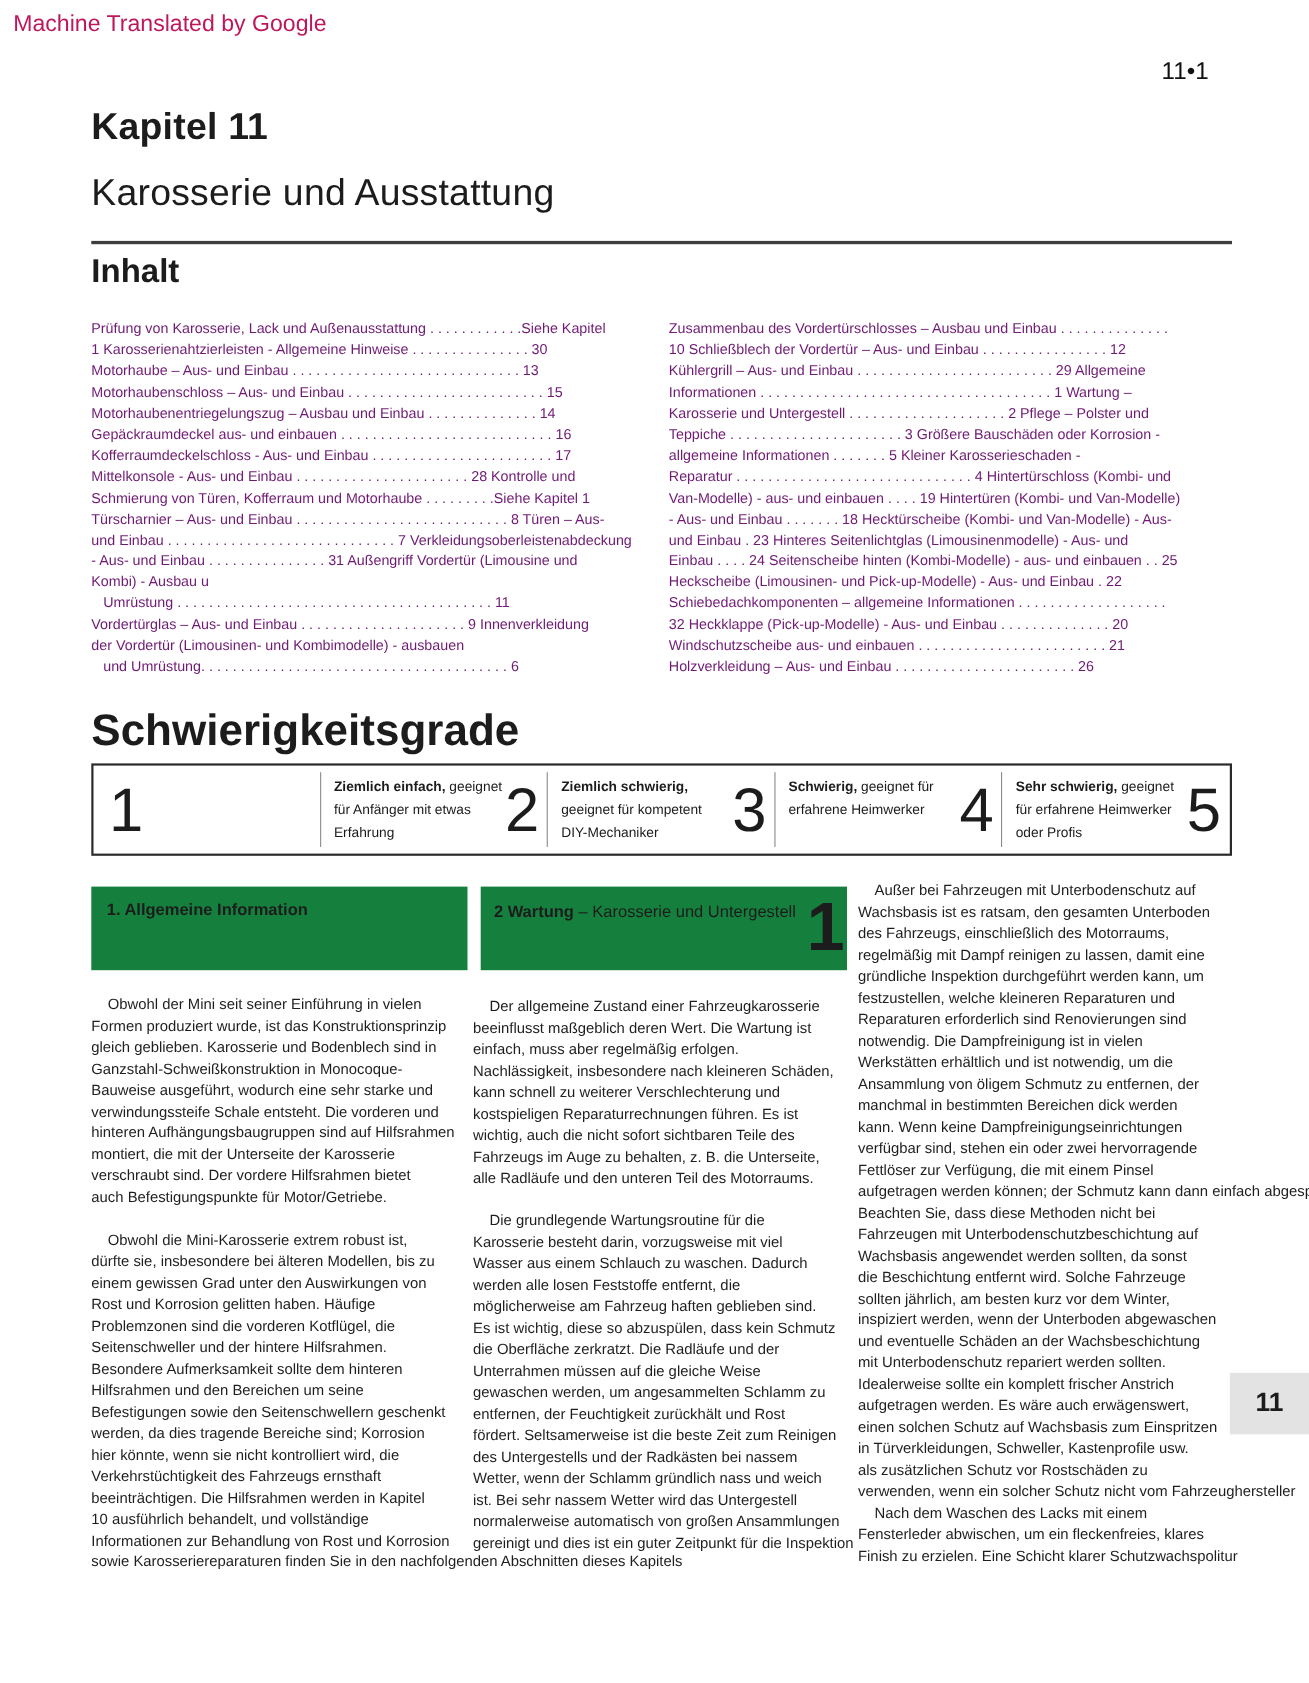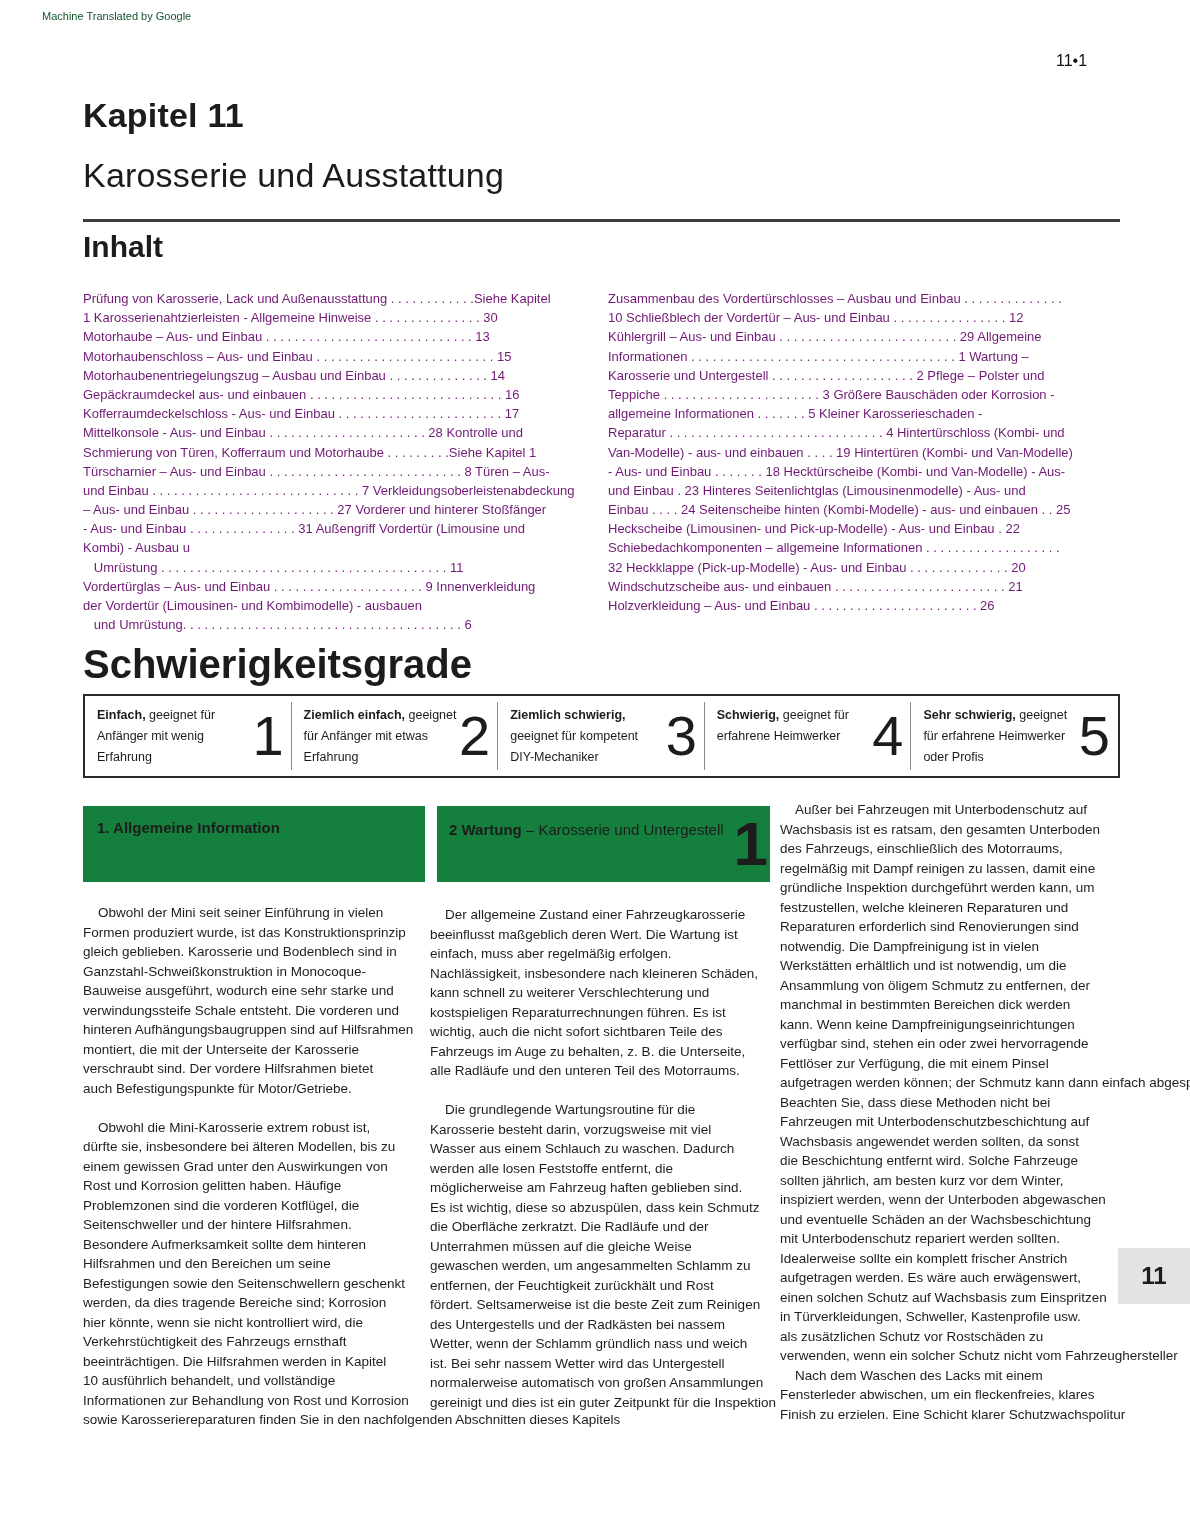--- a/index.html
+++ b/index.html
@@ -1,20 +1,20 @@
 <!DOCTYPE html>
 <html><head>
 <meta charset="utf-8">
 <style>
   html,body{margin:0;padding:0;background:#fff;}
   .page{position:relative;width:1190px;height:1530px;background:#ffffff;overflow:hidden;
         font-family:"Liberation Sans","DejaVu Sans",sans-serif;color:#1c1c1c;}
   .abs{position:absolute;margin:0;}
-  .watermark{left:42px;top:10px;font-size:11px;color:#14532d;}
-  .pagenum{left:1056px;top:52px;font-size:16px;color:#111;}
+  .watermark{left:12px;top:10px;font-size:21px;color:#be185d;}
+  .pagenum{left:1056px;top:52px;font-size:22px;color:#111;}
   .chapter{left:83px;top:96px;font-size:34px;font-weight:bold;letter-spacing:.2px;}
   .subtitle{left:83px;top:156px;font-size:34px;font-weight:400;letter-spacing:.2px;}
   .rule{left:83px;top:219px;width:1037px;height:0;border-top:3px solid #3d3d3d;}
   .inhalt-h{left:83px;top:230px;font-size:30px;font-weight:bold;}
   .toc-col{line-height:19.2px;font-size:13px;color:#701a75;}
   .toc-left{left:83px;top:289px;width:525px;}
   .toc-right{left:608px;top:289px;width:515px;}
   .toc-line{height:19.2px;white-space:nowrap;}
   .diff-h{left:83px;top:642px;font-size:40px;font-weight:bold;}
   .diffbox{left:83px;top:694px;width:1037px;height:84px;border:2px solid #2a2a2a;display:flex;box-sizing:border-box;}
@@ -56,21 +56,20 @@
       <div class="toc-line">1 Karosserienahtzierleisten - Allgemeine Hinweise . . . . . . . . . . . . . . . 30</div>
       <div class="toc-line">Motorhaube – Aus- und Einbau . . . . . . . . . . . . . . . . . . . . . . . . . . . . . 13</div>
       <div class="toc-line">Motorhaubenschloss – Aus- und Einbau . . . . . . . . . . . . . . . . . . . . . . . . . 15</div>
       <div class="toc-line">Motorhaubenentriegelungszug – Ausbau und Einbau . . . . . . . . . . . . . . 14</div>
       <div class="toc-line">Gepäckraumdeckel aus- und einbauen . . . . . . . . . . . . . . . . . . . . . . . . . . . 16</div>
       <div class="toc-line">Kofferraumdeckelschloss - Aus- und Einbau . . . . . . . . . . . . . . . . . . . . . . . 17</div>
       <div class="toc-line">Mittelkonsole - Aus- und Einbau . . . . . . . . . . . . . . . . . . . . . . 28 Kontrolle und</div>
       <div class="toc-line">Schmierung von Türen, Kofferraum und Motorhaube . . . . . . . . .Siehe Kapitel 1</div>
       <div class="toc-line">Türscharnier – Aus- und Einbau . . . . . . . . . . . . . . . . . . . . . . . . . . . 8 Türen – Aus-</div>
       <div class="toc-line">und Einbau . . . . . . . . . . . . . . . . . . . . . . . . . . . . . 7 Verkleidungsoberleistenabdeckung</div>
-      <div class="toc-line">– Aus- und Einbau . . . . . . . . . . . . . . . . . . . . 27 Vorderer und hinterer Stoßfänger</div>
       <div class="toc-line">- Aus- und Einbau . . . . . . . . . . . . . . . 31 Außengriff Vordertür (Limousine und</div>
       <div class="toc-line">Kombi) - Ausbau u</div>
       <div class="toc-line">&nbsp;&nbsp;&nbsp;Umrüstung . . . . . . . . . . . . . . . . . . . . . . . . . . . . . . . . . . . . . . . . 11</div>
       <div class="toc-line">Vordertürglas – Aus- und Einbau . . . . . . . . . . . . . . . . . . . . . 9 Innenverkleidung</div>
       <div class="toc-line">der Vordertür (Limousinen- und Kombimodelle) - ausbauen</div>
       <div class="toc-line">&nbsp;&nbsp;&nbsp;und Umrüstung. . . . . . . . . . . . . . . . . . . . . . . . . . . . . . . . . . . . . . . 6</div>
     </div>
   <div class="abs toc-col toc-right">
 
   <div class="toc-line">Zusammenbau des Vordertürschlosses – Ausbau und Einbau . . . . . . . . . . . . . .</div>
@@ -90,21 +89,20 @@
       <div class="toc-line">32 Heckklappe (Pick-up-Modelle) - Aus- und Einbau . . . . . . . . . . . . . . 20</div>
       <div class="toc-line">Windschutzscheibe aus- und einbauen . . . . . . . . . . . . . . . . . . . . . . . . 21</div>
       <div class="toc-line">Holzverkleidung – Aus- und Einbau . . . . . . . . . . . . . . . . . . . . . . . 26</div>
     </div>
 
   <div class="abs diff-h">Schwierigkeitsgrade</div>
 
   <div class="abs diffbox">
 
       <div class="dcell">
-        <div class="dtext"><span class="b">Einfach,</span> <span>geeignet für Anfänger mit wenig Erfahrung</span></div>
         <div class="dnum">1</div>
       </div>
 
       <div class="dcell">
         <div class="dtext"><span class="b">Ziemlich einfach,</span> <span>geeignet für Anfänger mit etwas Erfahrung</span></div>
         <div class="dnum">2</div>
       </div>
 
       <div class="dcell">
         <div class="dtext"><span class="b">Ziemlich schwierig,</span> <span>geeignet für kompetent DIY-Mechaniker</span></div>

